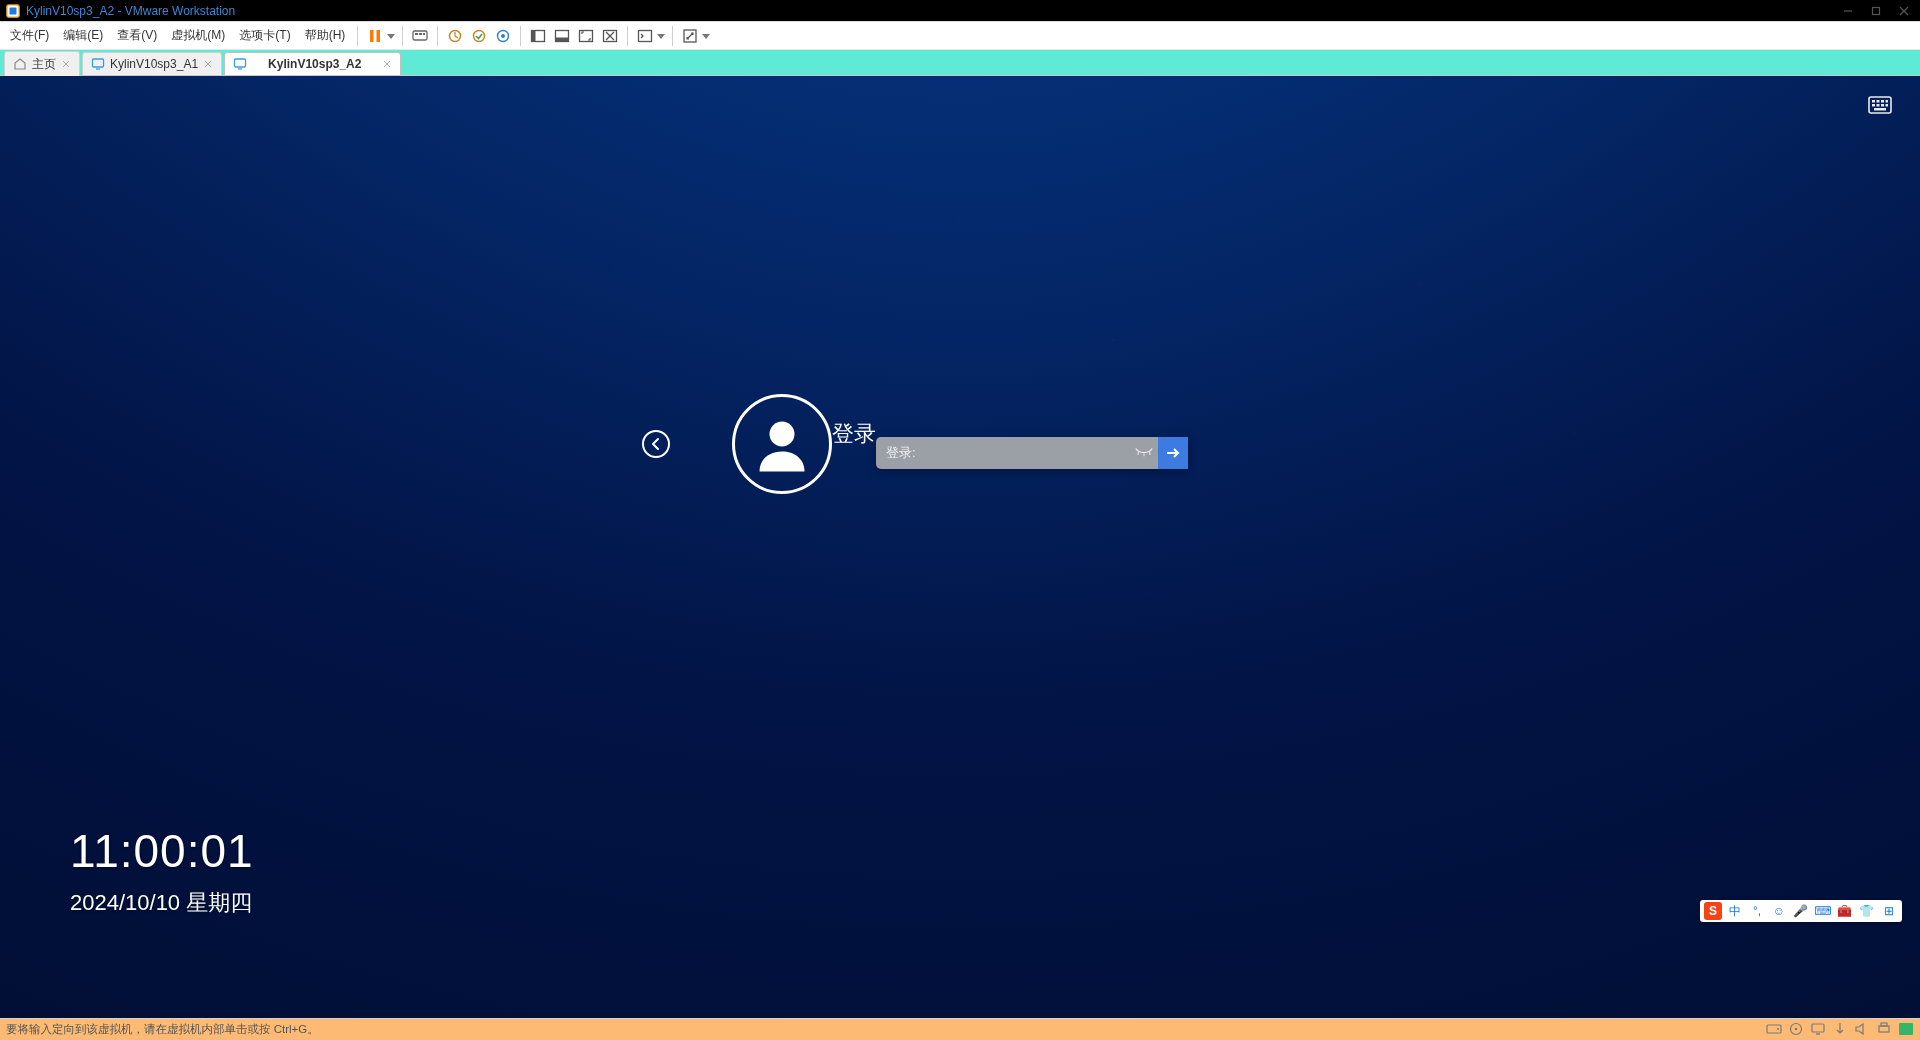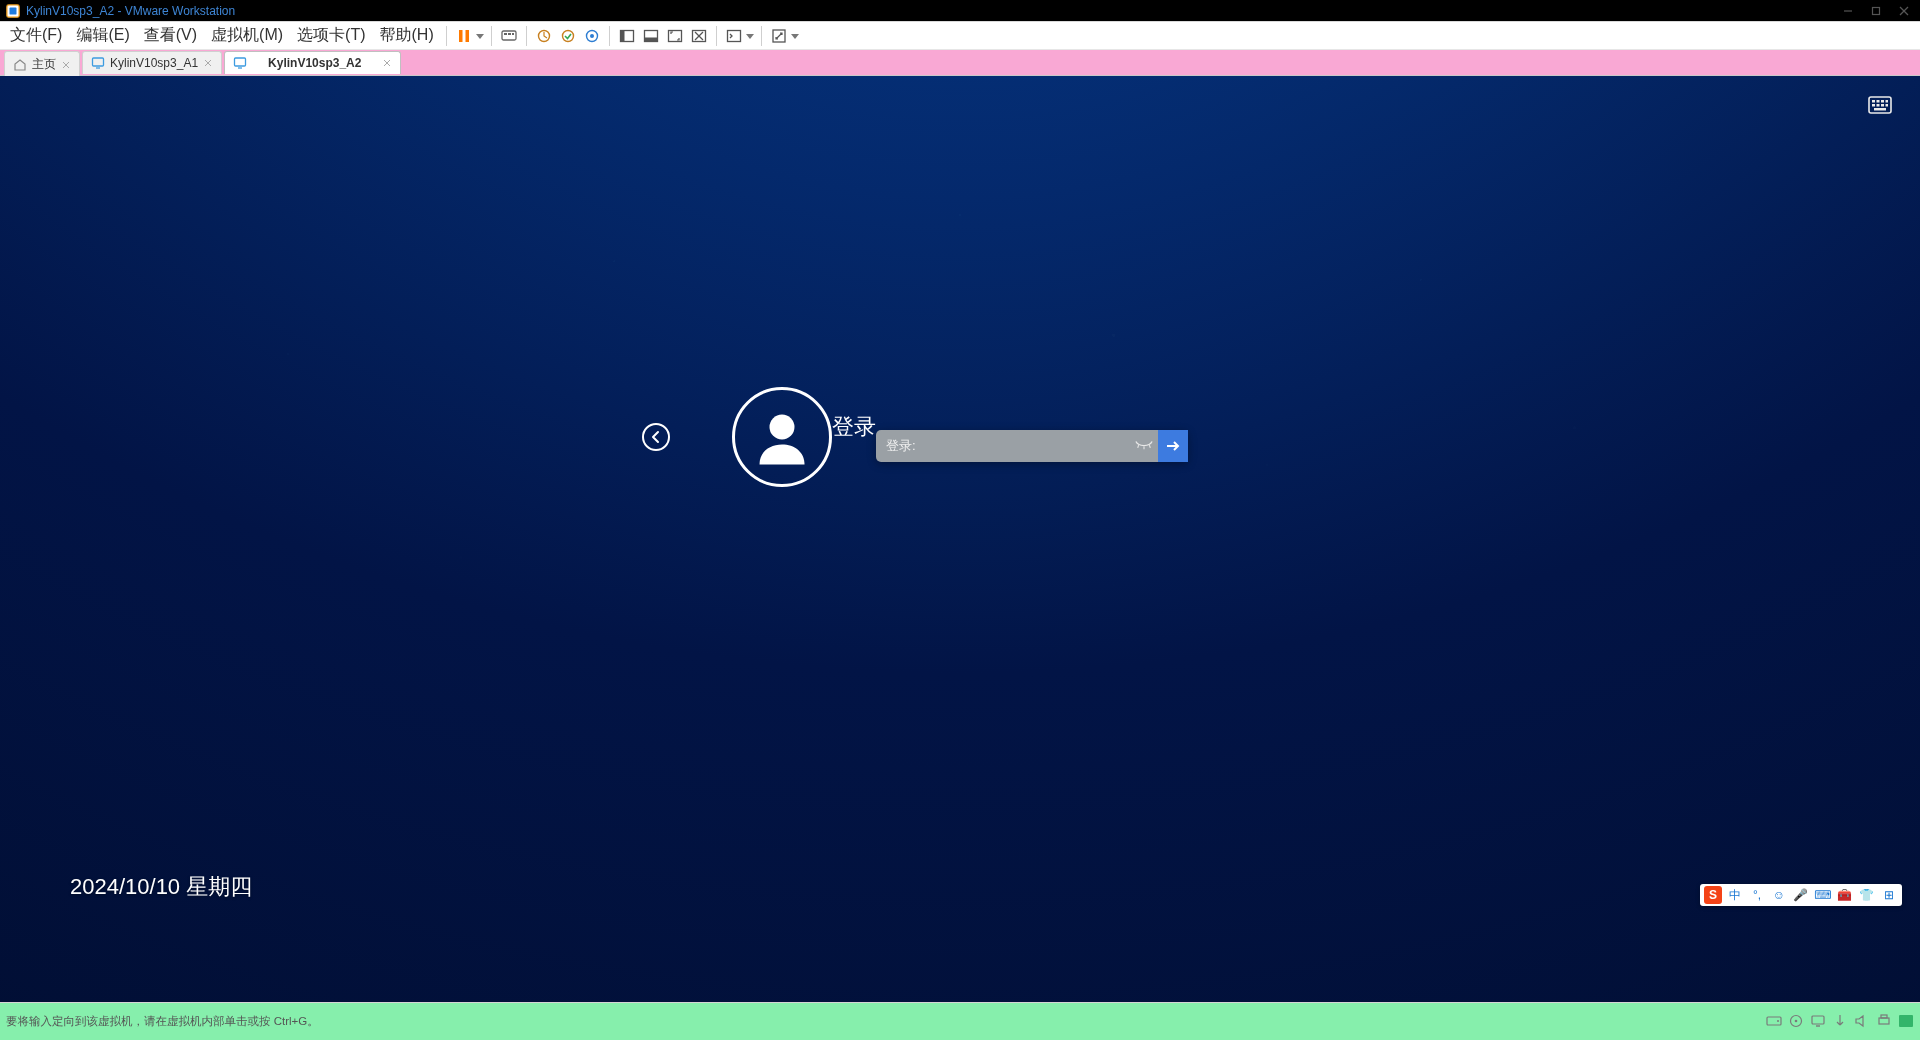--- a/index.html
+++ b/index.html
@@ -10,30 +10,30 @@
   .titlebar { display: flex; align-items: center; height: 22px; padding: 0 6px; background: #000000; border-bottom: 1px solid #d9d9d9; }
   .titlebar .app-icon { width: 14px; height: 14px; margin-right: 6px; }
   .titlebar .title { color: #3e85d4; font-size: 12px; flex: 0 0 auto; }
   .titlebar .spacer { flex: 1; }
   .win-controls { display: flex; align-items: center; gap: 8px; }
   .win-btn { width: 20px; height: 16px; display: flex; align-items: center; justify-content: center; cursor: pointer; font-size: 12px; color: #666; }
   .win-btn svg { width: 10px; height: 10px; }
 
   
   .menubar { display: flex; align-items: center; height: 28px; padding: 0 4px; gap: 2px; background: #fff; border-bottom: 1px solid #e6e6e6; }
-  .menu-item { padding: 4px 6px; cursor: pointer; font-size: 16px; }
+  .menu-item { padding: 4px 6px; cursor: pointer; font-size: 12px; }
   .sep { width: 1px; height: 20px; background: #cfcfcf; margin: 0 4px; }
   .tool-btn { width: 22px; height: 22px; display: flex; align-items: center; justify-content: center; cursor: pointer; border-radius: 2px; }
   .tool-btn svg { width: 16px; height: 16px; }
   .tool-dropdown { display: flex; align-items: center; }
   .dropdown-caret { width: 10px; height: 22px; display: flex; align-items: center; justify-content: center; cursor: pointer; }
   .dropdown-caret svg { width: 8px; height: 8px; }
 
   
-  .tabbar { display: flex; align-items: flex-start; height: 26px; background: #f9a8d4; border-bottom: 1px solid #c9c9c9; padding-left: 4px; }
+  .tabbar { display: flex; align-items: center; height: 26px; background: #5eead4; border-bottom: 1px solid #c9c9c9; padding-left: 4px; }
   .tab { display: flex; align-items: center; padding: 4px 8px; background: #f0f0f0; border: 1px solid #d0d0d0; border-bottom: none; margin-right: 2px; border-radius: 3px 3px 0 0; gap: 5px; font-size: 12px; cursor: pointer; position: relative; top: 1px; }
   .tab.active { background: #fff; font-weight: bold; border-color: #c0c0c0; z-index: 2; gap: 21px; }
   .tab .tab-close { width: 10px; height: 10px; display:flex; align-items:center; justify-content:center; color:#999; }
   .tab .tab-close svg{width:8px;height:8px;}
   .tab-icon{width:14px;height:14px;display:flex;align-items:center;justify-content:center;}
 
   
   .guest { position: relative; flex: 1; overflow: hidden; background: #000; }
   .guest-bg { position: absolute; inset: 0; background: radial-gradient(circle at 50% 55%, #0f8df0 0%, #0a5dd0 18%, #053aa4 35%, #022066 55%, #010a30 80%, #000317 100%); }
   .dots { position:absolute; inset:0; opacity:0.85; }
@@ -91,21 +91,21 @@
 
   .osk-icon { position:absolute; top:20px; right:28px; color:#e8e8e8; cursor:pointer; }
   .osk-icon svg{width:24px;height:18px;}
 
   .ime-bar { position:absolute; right:18px; bottom:96px; display:flex; align-items:center; gap:4px; background:#fff; padding:2px 4px; border-radius:3px; box-shadow:0 1px 4px rgba(0,0,0,0.3);}
   .ime-bar .ime-icon{width:18px;height:18px;display:flex;align-items:center;justify-content:center;font-size:12px;cursor:pointer;}
   .ime-logo{background:#f44317;color:#fff;border-radius:3px;font-weight:bold;}
   .ime-blue{color:#1976d2;}
 
   
-  .statusbar { height:38px; display:flex; align-items:center; padding:0 6px; background:#86efac; border-top:1px solid #d5d5d5; font-size:11.5px; color:#555;}
+  .statusbar { height:22px; display:flex; align-items:center; padding:0 6px; background:#fdba74; border-top:1px solid #d5d5d5; font-size:11.5px; color:#555;}
   .statusbar .spacer{flex:1;}
   .status-icons{display:flex;align-items:center;gap:6px;}
   .status-icons svg{width:16px;height:14px;}
 </style>
 </head>
 <body>
 
 <div class="titlebar">
   <span class="app-icon">
     <svg viewBox="0 0 16 16">
@@ -341,20 +341,21 @@
       <span class="login-go">
         <svg viewBox="0 0 16 16">
             <line x1="2" y1="8" x2="13" y2="8" stroke="#fff" stroke-width="2"></line>
             <polyline points="9,4 13,8 9,12" fill="none" stroke="#fff" stroke-width="2"></polyline>
           </svg>
       </span>
     </div>
   </div>
 
   <div class="clock">
+    <div class="time">11:00:01</div>
     <div class="date">2024/10/10 星期四</div>
   </div>
 
   <div class="ime-bar">
     <span class="ime-icon ime-logo">S</span>
     <span class="ime-icon ime-blue">中</span>
     <span class="ime-icon ime-blue">°,</span>
     <span class="ime-icon ime-blue">☺</span>
     <span class="ime-icon ime-blue">🎤</span>
     <span class="ime-icon ime-blue">⌨</span>

